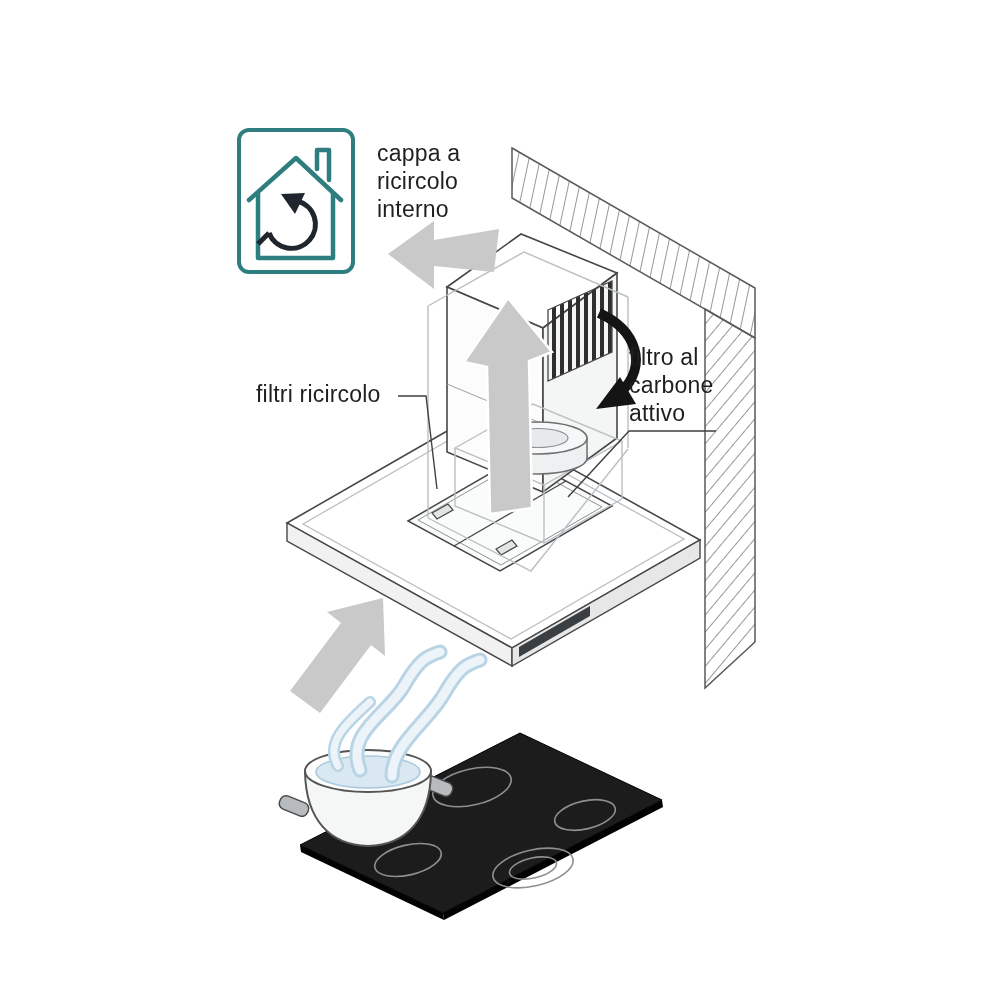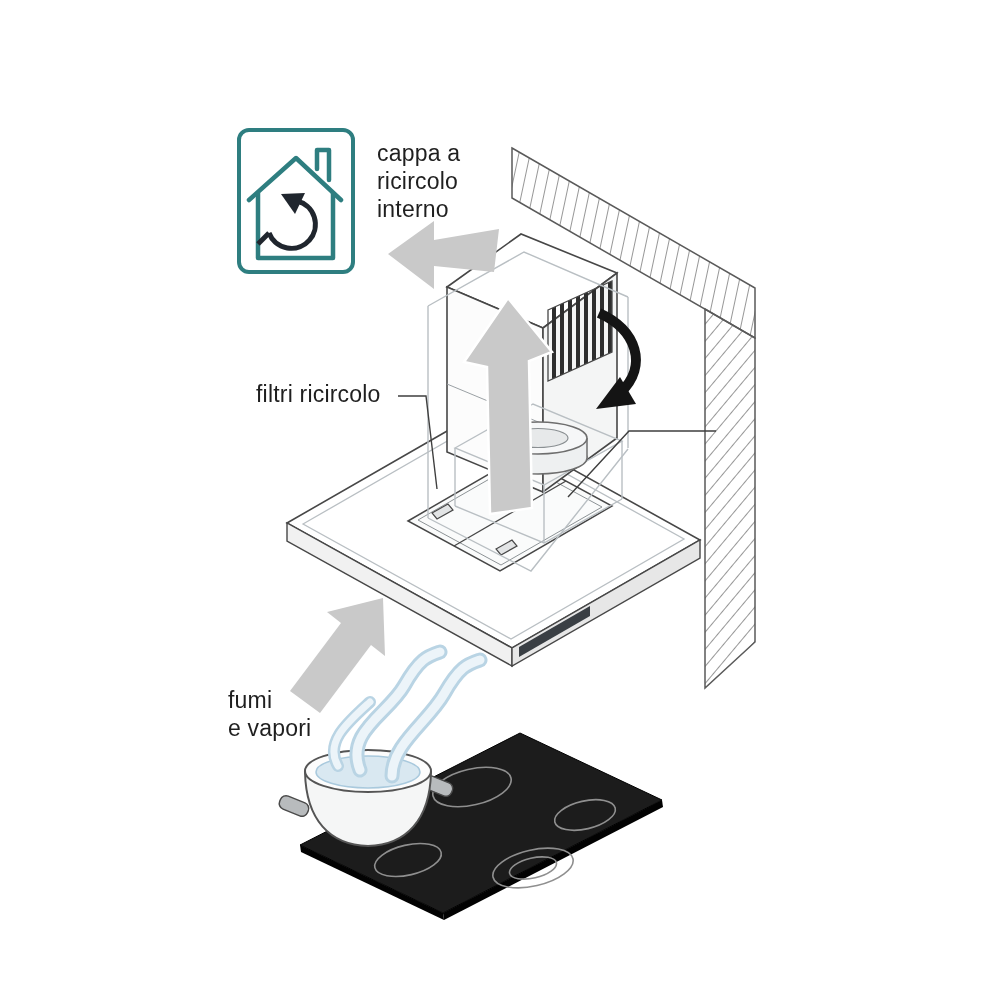--- a/index.html
+++ b/index.html
@@ -142,16 +142,17 @@
   <g stroke="#3f3f3f" stroke-width="1.4" fill="none">
     <polyline points="398,396 426,396 437,489"></polyline>
     <polyline points="716,431 629,431 568,497"></polyline>
   </g>
 </svg>
 
 <div class="lbl" style="left:377px;top:139px">cappa a
 ricircolo
 interno</div>
 <div class="lbl" style="left:256px;top:380px">filtri ricircolo</div>
-<div class="lbl" style="left:228px;top:686px">fumi
-e vapori</div>
+<div class="lbl" style="left:629px;top:343px">filtro al
+carbone
+attivo</div>
 
 </div>
 
 </body></html>

